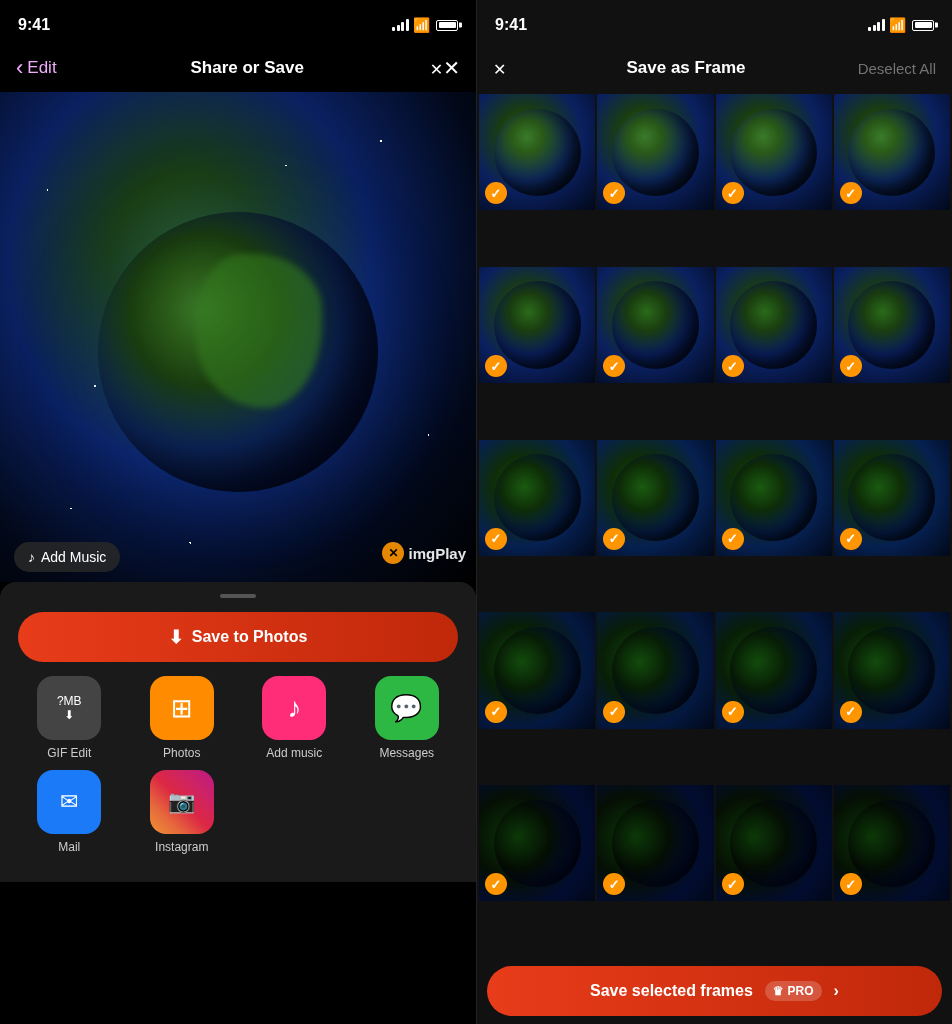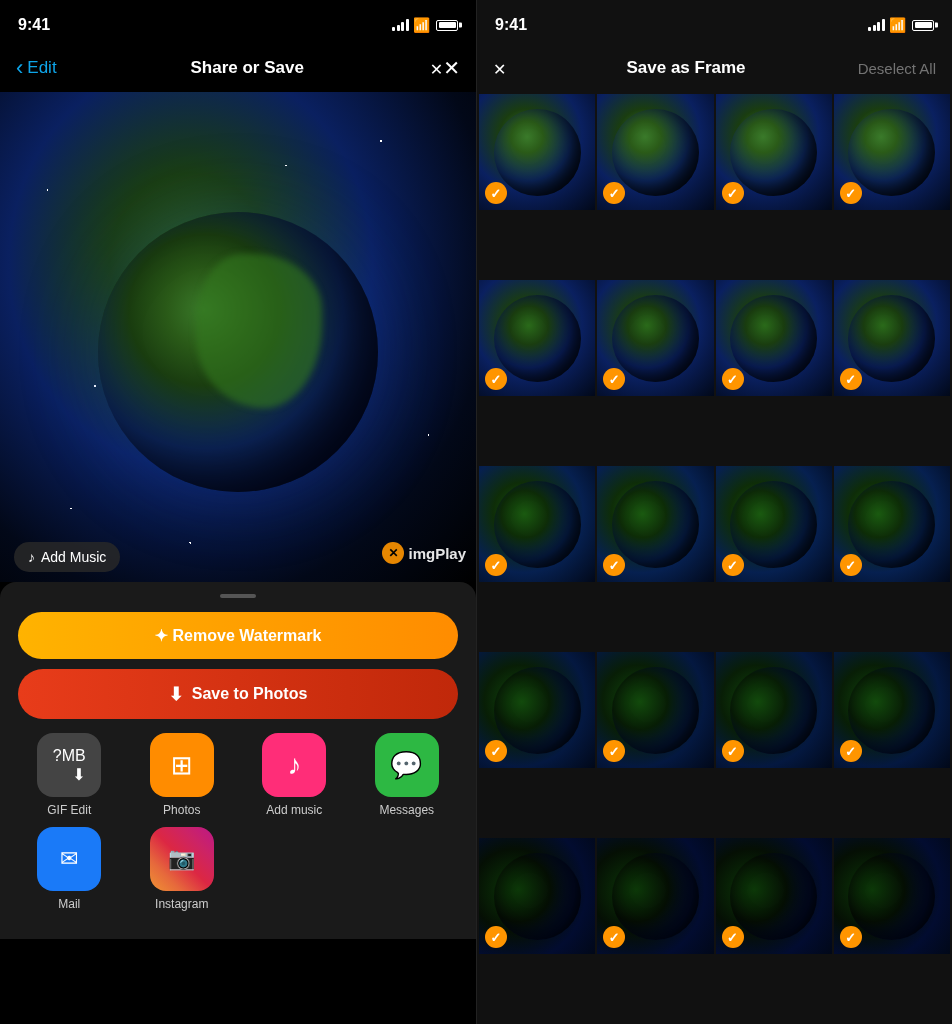--- a/index.html
+++ b/index.html
@@ -51,21 +51,21 @@
       display: flex;
       align-items: center;
       justify-content: space-between;
       padding: 8px 16px;
       height: 48px;
       color: #fff;
     }
     .nav-back {
       display: flex;
       align-items: center;
-      color: #0ea5e9;
+      color: #f0abfc;
       font-size: 17px;
       gap: 4px;
       cursor: pointer;
     }
     .nav-title {
       font-size: 17px;
       font-weight: 600;
       color: #fff;
       margin-left: 8px;
     }
@@ -415,34 +415,31 @@
       <div class="watermark">
         <div class="watermark-x">✕</div>
         <span>imgPlay</span>
       </div>
     </div>
   </div>
 
   <div class="bottom-sheet">
     <div class="sheet-handle"></div>
 
-    <button class="btn-remove-watermark">
-      <span>✦ Remove Watermark</span>
-    </button>
 
     <button class="btn-save-photos">
       <span style="font-size:18px;">⬇</span>
       <span>Save to Photos</span>
     </button>
 
     <div class="action-grid">
 
       <div class="action-item">
         <div class="action-icon icon-gif">
-          <span style="font-size:16px;line-height:1.2;text-align:right;">?MB<br>⬇</span>
+          <span style="font-size:12px;line-height:1.2;text-align:center;">?MB<br>⬇</span>
         </div>
         <span class="action-label">GIF Edit</span>
       </div>
 
       <div class="action-item">
         <div class="action-icon icon-resize">
           <span style="font-size:26px;">⊞</span>
         </div>
         <span class="action-label">Photos</span>
       </div>
@@ -621,13 +618,21 @@
         <div class="check-badge">✓</div>
       </div>
     <div class="frame-thumb">
         <div class="frame-earth" style="background:radial-gradient(circle at 30% 45%, #0c3808 0%, #050f04 40%, #020c30 70%, #010818 100%);">
           <div class="frame-globe" style="background:radial-gradient(circle at 28% 42%, #0c3808 0%, #050f04 40%, #020c30 70%, #010818 100%);"></div>
         </div>
         <div class="check-badge">✓</div>
       </div>
   </div>
 
+  <div class="save-frames-btn">
+    <span>Save selected frames</span>
+    <div class="pro-badge">
+      <span>♛</span>
+      <span>PRO</span>
+    </div>
+    <span>›</span>
+  </div>
 </div>
 
 </body></html>

